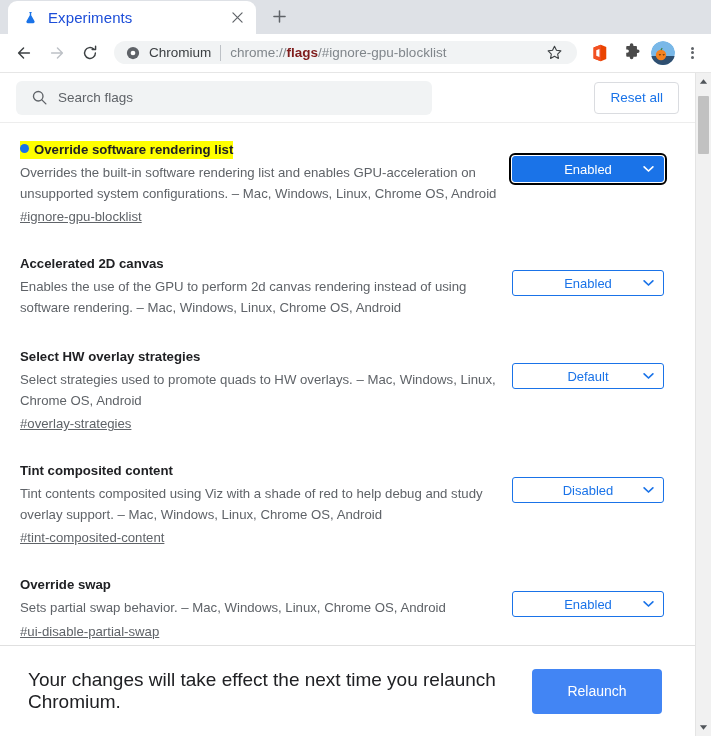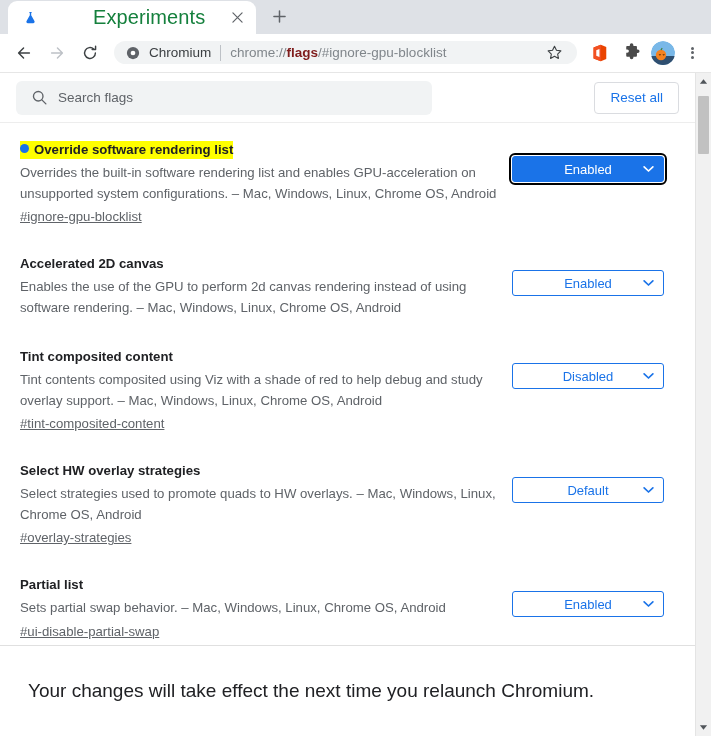--- a/index.html
+++ b/index.html
@@ -52,27 +52,26 @@
     height: 17px;
     flex: 0 0 auto;
     display: flex;
     align-items: center;
     justify-content: center;
     margin-right: 9px;
   }
 
   .tab-title {
     flex: 1 1 auto;
-    font-size: 20px;
-    color: #15803d;
+    font-size: 15px;
+    color: #1d4ed8;
     white-space: nowrap;
     overflow: hidden;
     text-overflow: ellipsis;
     letter-spacing: 0.1px;
-    margin-left: 45px;
   }
 
   .tab-close {
     width: 18px;
     height: 18px;
     flex: 0 0 auto;
     display: flex;
     align-items: center;
     justify-content: center;
     border-radius: 50%;
@@ -598,76 +597,77 @@
                 <svg width="11" height="7" viewBox="0 0 12 8" aria-hidden="true">
                   <path d="M1 1.5 L6 6.3 L11 1.5" stroke="#1a73e8" stroke-width="1.9" fill="none" stroke-linecap="round" stroke-linejoin="round"></path>
                 </svg>
               </span>
             </div>
           </div>
         </div>
 
         <div class="flag">
           <div class="flag-left">
+            <div class="flag-title"><span>Select HW overlay strategies</span></div>
+            <div class="flag-desc">Select strategies used to promote quads to HW overlays. – Mac, Windows, Linux, Chrome OS, Android</div>
+            <a class="flag-anchor">#overlay-strategies</a>
+          </div>
+          <div class="flag-right">
+            <div class="flag-select">
+              <span>Default</span>
+              <span class="chev">
+                <svg width="11" height="7" viewBox="0 0 12 8" aria-hidden="true">
+                  <path d="M1 1.5 L6 6.3 L11 1.5" stroke="#1a73e8" stroke-width="1.9" fill="none" stroke-linecap="round" stroke-linejoin="round"></path>
+                </svg>
+              </span>
+            </div>
+          </div>
+        </div>
+
+        <div class="flag">
+          <div class="flag-left">
             <div class="flag-title"><span>Tint composited content</span></div>
             <div class="flag-desc">Tint contents composited using Viz with a shade of red to help debug and study overlay support. – Mac, Windows, Linux, Chrome OS, Android</div>
             <a class="flag-anchor">#tint-composited-content</a>
           </div>
           <div class="flag-right">
             <div class="flag-select">
               <span>Disabled</span>
               <span class="chev">
                 <svg width="11" height="7" viewBox="0 0 12 8" aria-hidden="true">
                   <path d="M1 1.5 L6 6.3 L11 1.5" stroke="#1a73e8" stroke-width="1.9" fill="none" stroke-linecap="round" stroke-linejoin="round"></path>
                 </svg>
               </span>
             </div>
           </div>
         </div>
 
         <div class="flag">
           <div class="flag-left">
-            <div class="flag-title"><span>Select HW overlay strategies</span></div>
-            <div class="flag-desc">Select strategies used to promote quads to HW overlays. – Mac, Windows, Linux, Chrome OS, Android</div>
-            <a class="flag-anchor">#overlay-strategies</a>
-          </div>
-          <div class="flag-right">
-            <div class="flag-select">
-              <span>Default</span>
-              <span class="chev">
-                <svg width="11" height="7" viewBox="0 0 12 8" aria-hidden="true">
-                  <path d="M1 1.5 L6 6.3 L11 1.5" stroke="#1a73e8" stroke-width="1.9" fill="none" stroke-linecap="round" stroke-linejoin="round"></path>
-                </svg>
-              </span>
-            </div>
-          </div>
-        </div>
-
-        <div class="flag">
-          <div class="flag-left">
-            <div class="flag-title"><span>Partial list</span></div>
+            <div class="flag-title"><span>Override swap</span></div>
             <div class="flag-desc">Sets partial swap behavior. – Mac, Windows, Linux, Chrome OS, Android</div>
             <a class="flag-anchor">#ui-disable-partial-swap</a>
           </div>
           <div class="flag-right">
             <div class="flag-select">
               <span>Enabled</span>
               <span class="chev">
                 <svg width="11" height="7" viewBox="0 0 12 8" aria-hidden="true">
                   <path d="M1 1.5 L6 6.3 L11 1.5" stroke="#1a73e8" stroke-width="1.9" fill="none" stroke-linecap="round" stroke-linejoin="round"></path>
                 </svg>
               </span>
             </div>
           </div>
         </div>
 
       </div>
 
       <div class="relaunch-bar">
         <div class="relaunch-text">Your changes will take effect the next time you relaunch Chromium.</div>
+        <button class="relaunch-btn">Relaunch</button>
       </div>
 
     </div>
 
     <div class="scrollbar">
       <div class="sb-arrow">
         <svg width="9" height="7" viewBox="0 0 10 7" aria-hidden="true">
           <path d="M5 1 L9 6 H1 Z" fill="#50555a"></path>
         </svg>
       </div>

